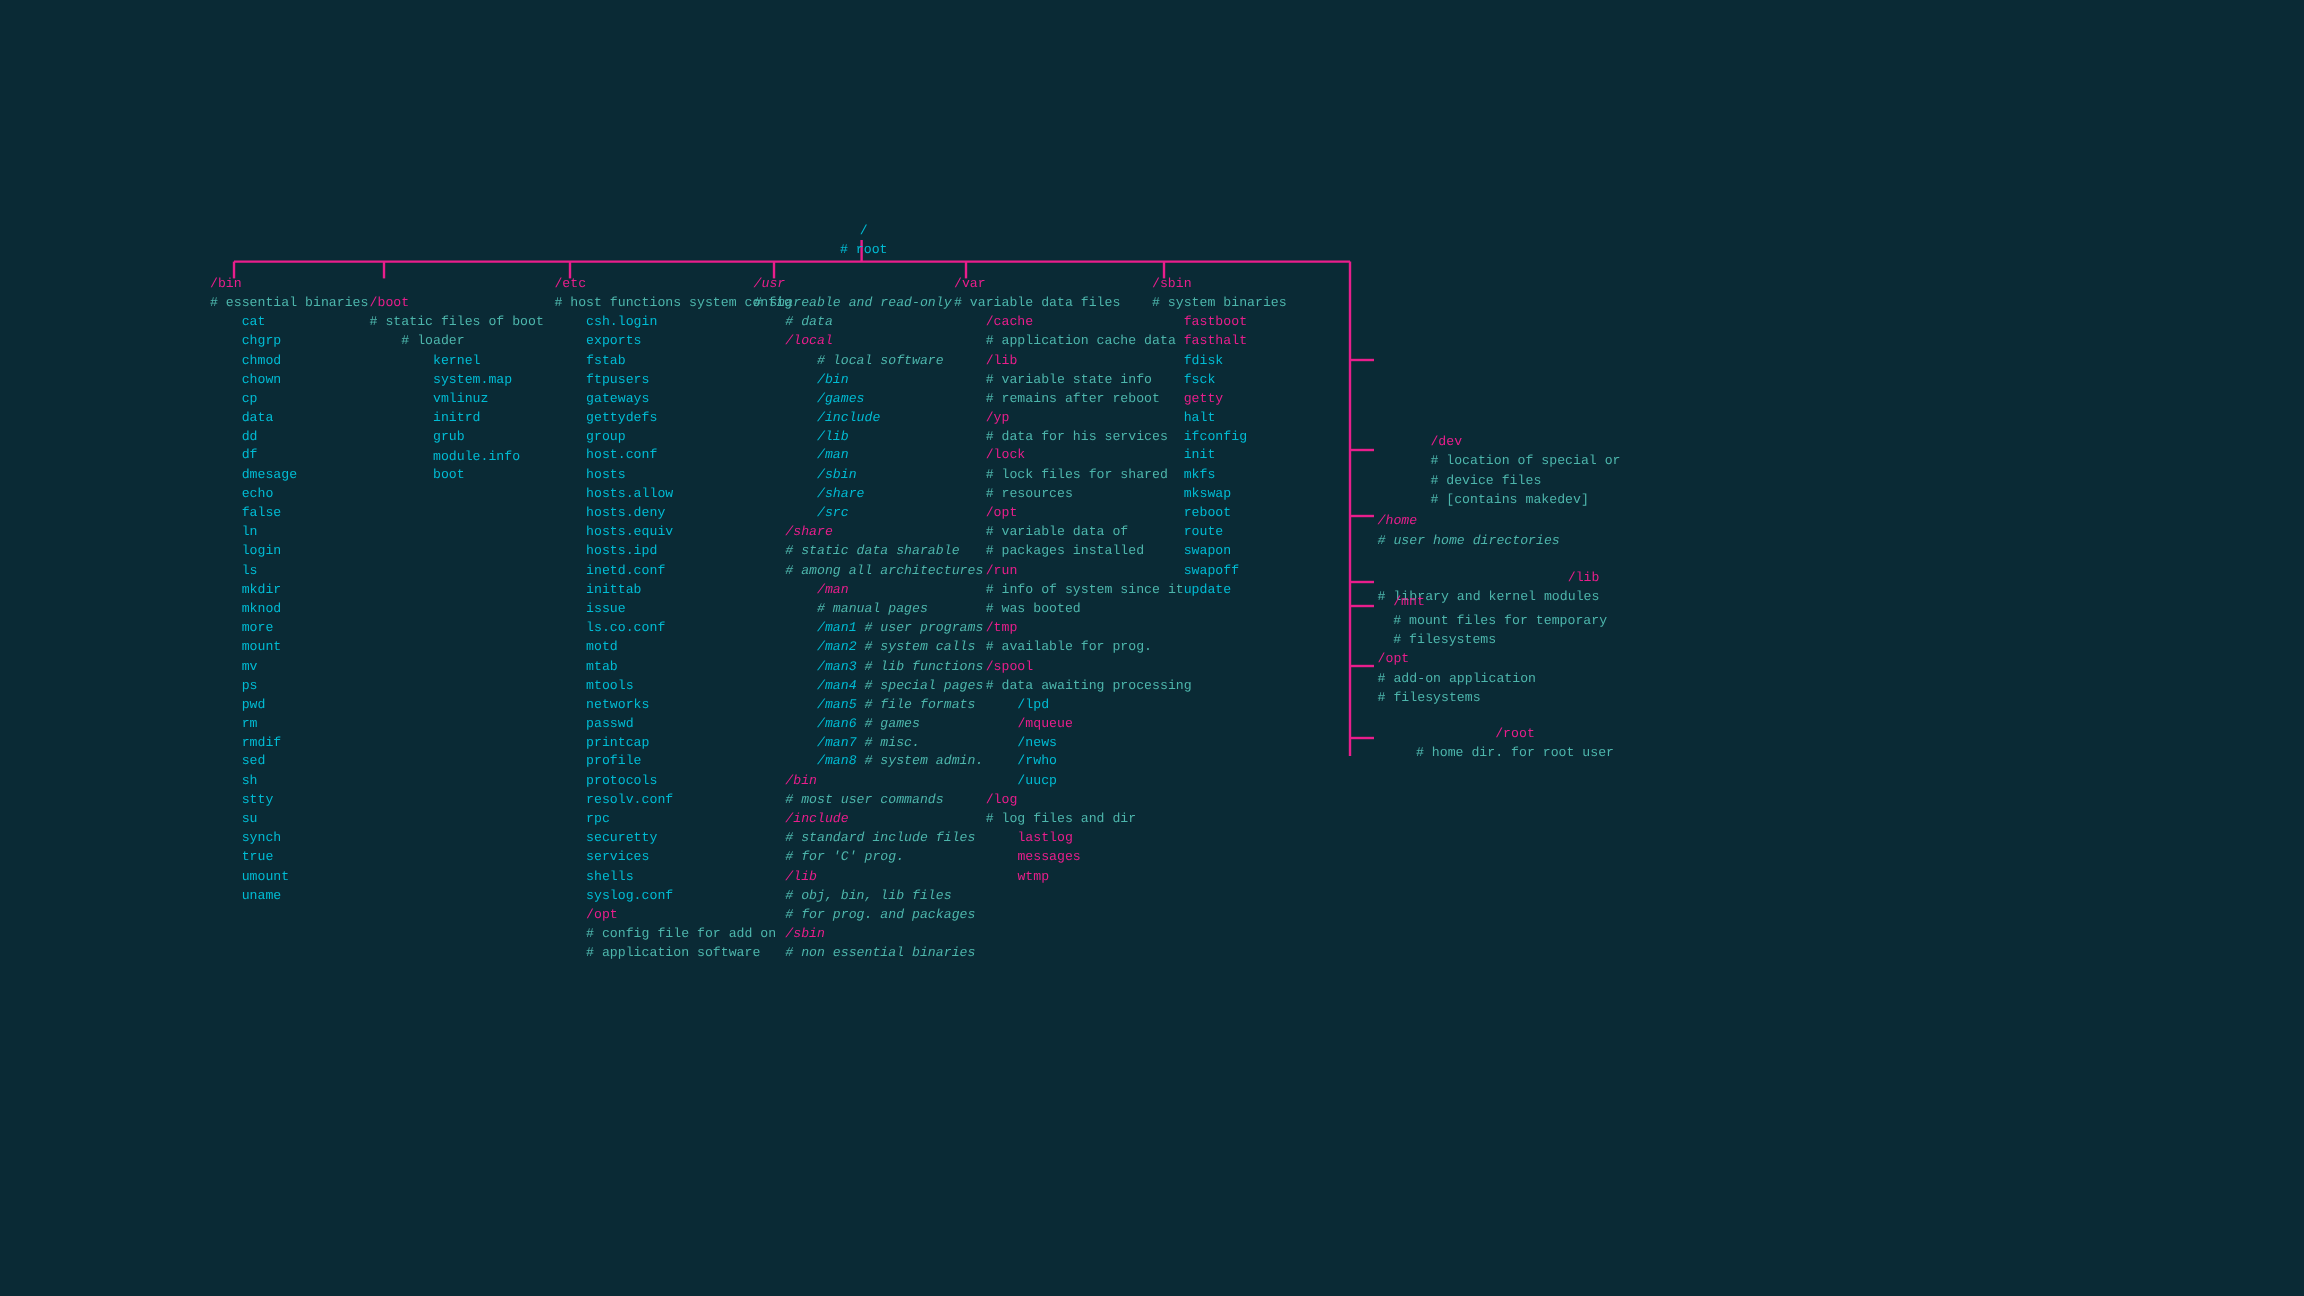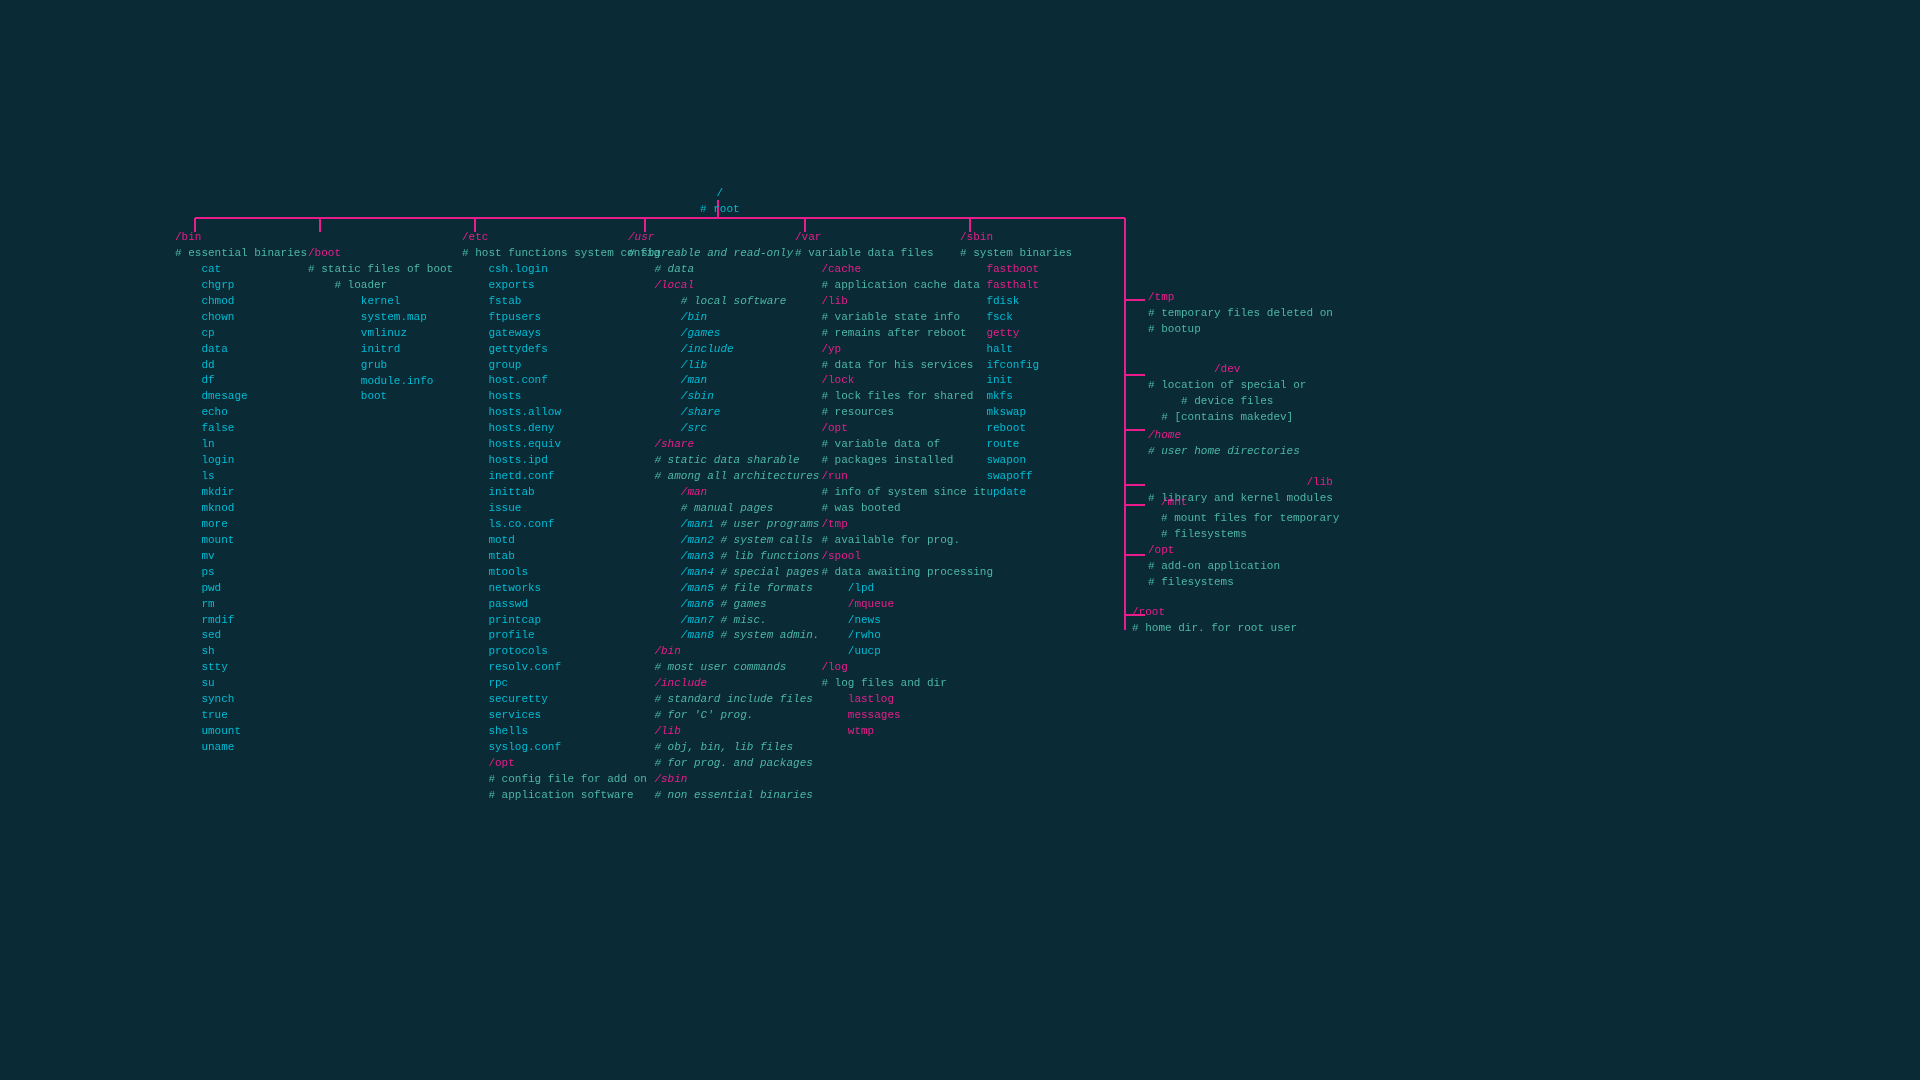--- a/index.html
+++ b/index.html
@@ -261,27 +261,22 @@
     init
     mkfs
     mkswap
     reboot
     route
     swapon
     swapoff
     update</pre>
   </div>
 
-  <div style="position:absolute;top:290px;left:1148px;">
-    <pre><span class="pink">/tmp</span>
-<span class="teal"># temporary files deleted on</span>
-<span class="teal"># bootup</span></pre>
-  </div>
-
-  <div style="position:absolute;top:362px;left:1148px;text-align:center;">
+
+  <div style="position:absolute;top:362px;left:1192px;">
     <pre><span class="pink">/dev</span>
 <span class="teal"># location of special or</span>
 <span class="teal"># device files</span>
 <span class="teal"># [contains makedev]</span></pre>
   </div>
 
   <div style="position:absolute;top:428px;left:1148px;font-style:italic;">
     <pre><span class="pink">/home</span>
 <span class="teal"># user home directories</span></pre>
   </div>
@@ -296,18 +291,18 @@
 <span class="teal"># mount files for temporary</span>
 <span class="teal"># filesystems</span></pre>
   </div>
 
   <div style="position:absolute;top:543px;left:1148px;">
     <pre><span class="pink">/opt</span>
 <span class="teal"># add-on application</span>
 <span class="teal"># filesystems</span></pre>
   </div>
 
-  <div style="position:absolute;top:605px;left:1132px;">
+  <div style="position:absolute;top:605px;left:1180px;text-align:center;">
     <pre><span class="pink">/root</span>
 <span class="teal"># home dir. for root user</span></pre>
   </div>
 
 </div>
 
 </body></html>

